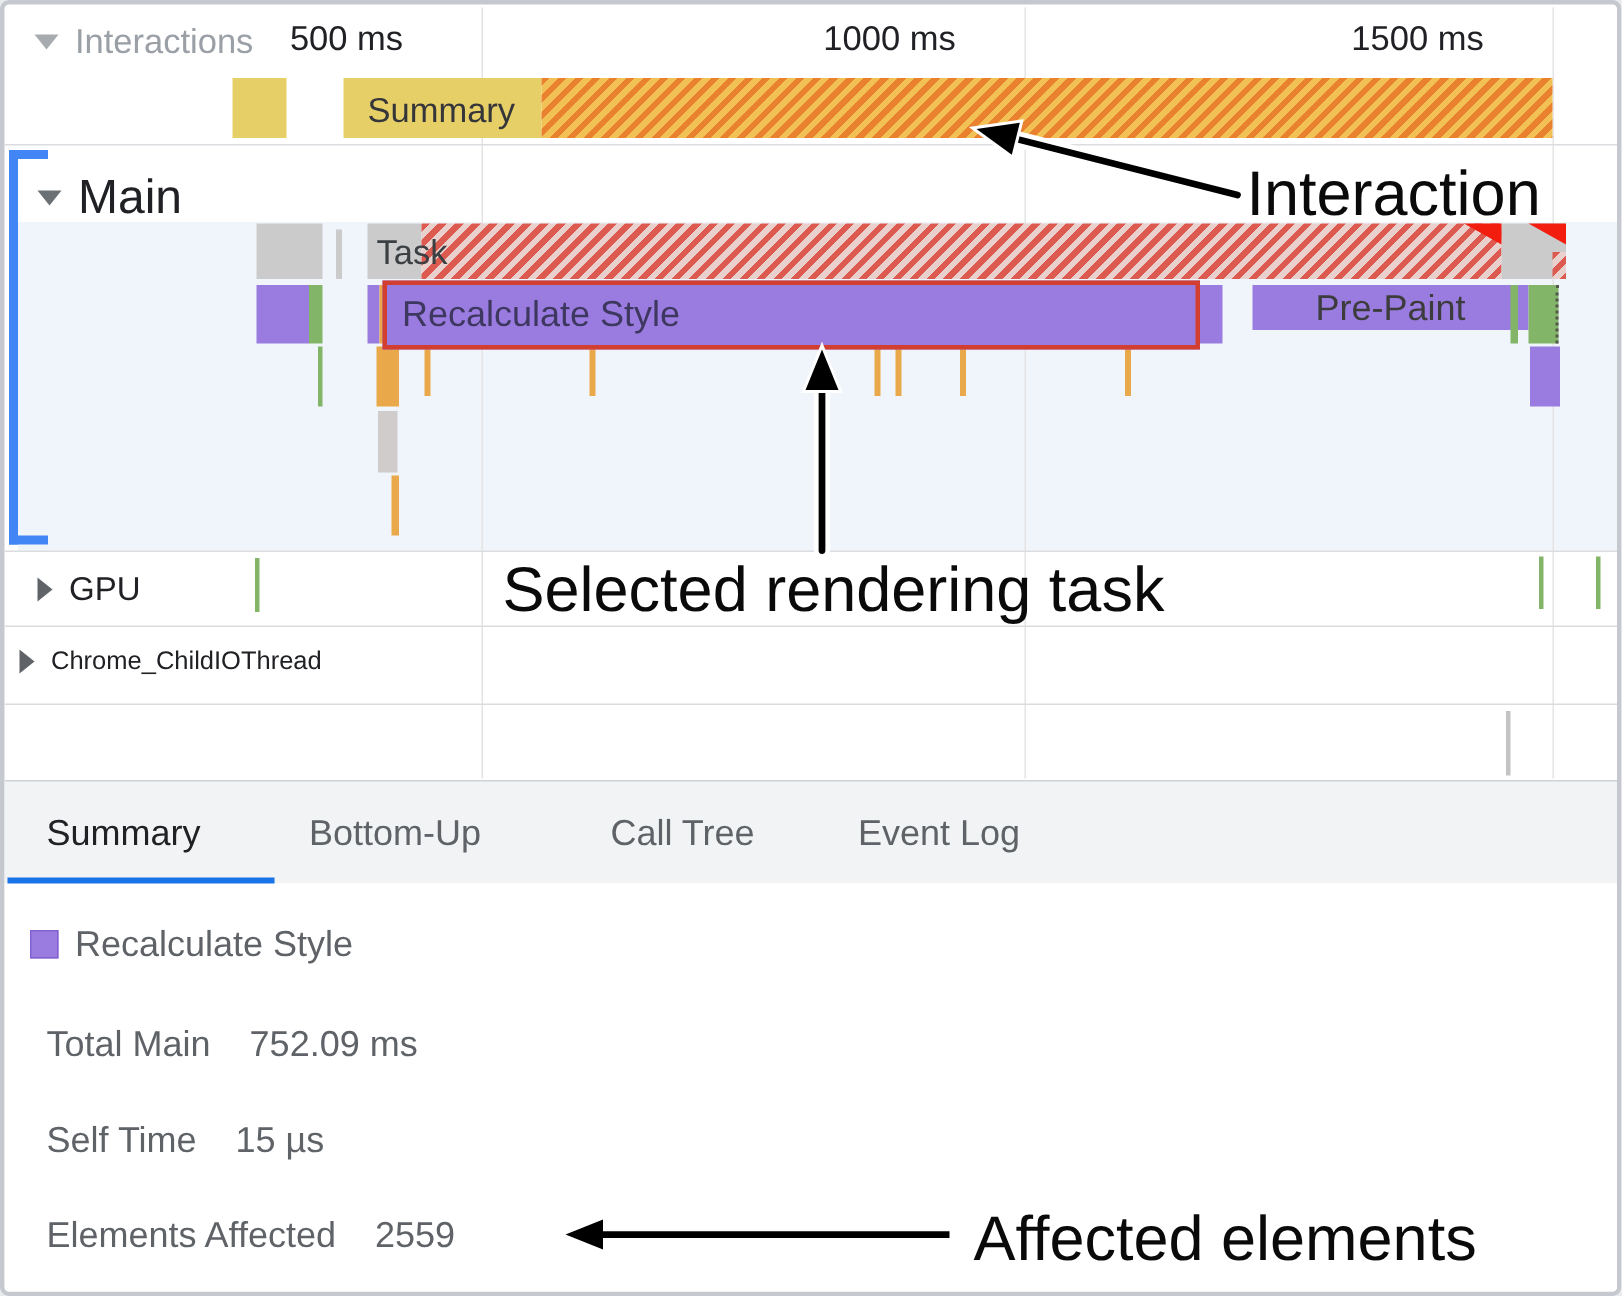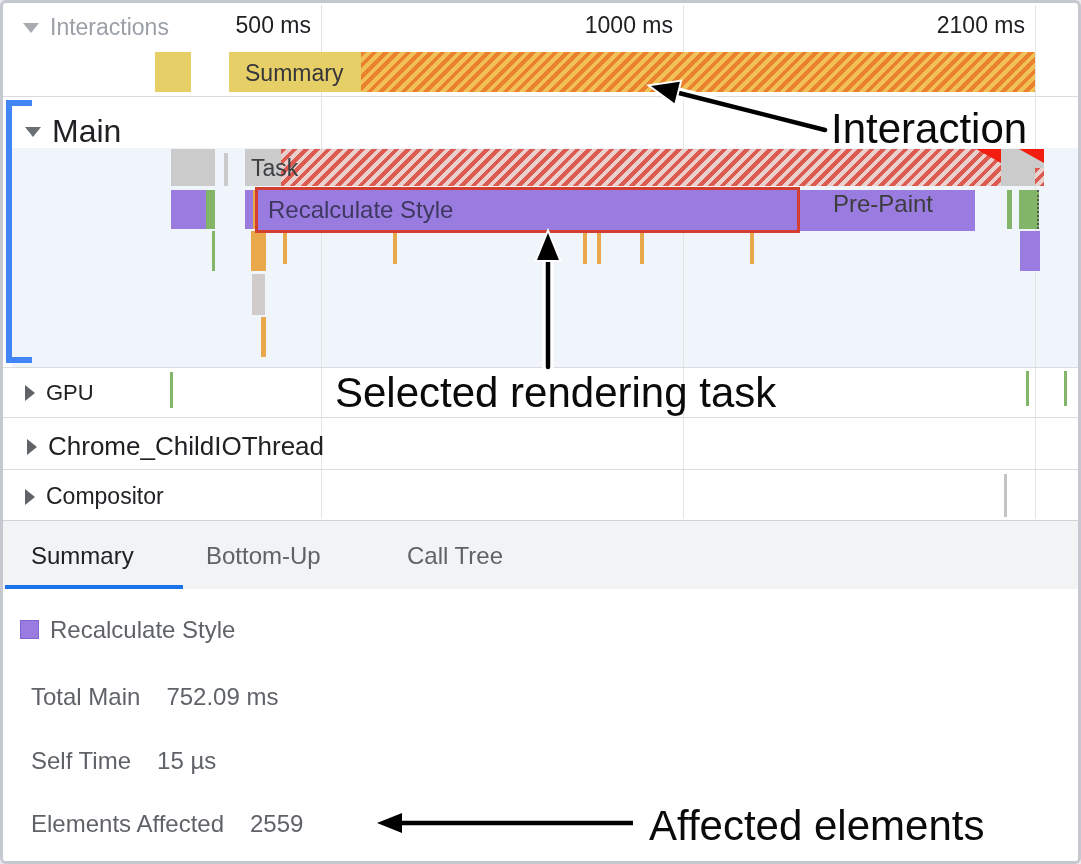--- a/index.html
+++ b/index.html
@@ -5,21 +5,21 @@
   html,body{margin:0;padding:0;background:#e9eaee;}
   *{box-sizing:border-box;}
   .screen{
     position:relative;width:1081px;height:864px;background:#fff;
     border:3px solid #c5c9cf;border-radius:6px;overflow:hidden;
     font-family:"Liberation Sans", sans-serif;
   }
   
   .gridline{position:absolute;top:2px;width:1px;height:514px;background:var(--grid);z-index:1;}
   
-  .ruler-label{position:absolute;top:9px;width:160px;text-align:right;font-size:23px;color:var(--text-dark);z-index:2;}
+  .ruler-label{position:absolute;top:9px;width:160px;text-align:center;font-size:23px;color:var(--text-dark);z-index:2;}
   
   .track-label{position:absolute;display:flex;align-items:center;gap:11px;z-index:3;font-size:23px;}
   .tri-down{width:0;height:0;border-left:8px solid transparent;border-right:8px solid transparent;border-top:10px solid #6b7075;}
   .tri-right{width:0;height:0;border-top:8px solid transparent;border-bottom:8px solid transparent;border-left:10px solid #5f6368;}
   .flame-bg{position:absolute;left:9px;top:145px;width:1070px;height:219px;background:var(--flame-bg);z-index:0;}
   .block{position:absolute;z-index:2;}
   .hatch-orange{background:repeating-linear-gradient(135deg,var(--orange-stripe) 0 4px,var(--orange-stripe-bg) 4px 8px);}
   .hatch-red{background:repeating-linear-gradient(135deg,var(--red-stripe) 0 4px,var(--red-stripe-bg) 4px 8px);}
   .corner-tri{position:absolute;width:0;height:0;border-top:14px solid var(--warn-red);border-left:25px solid transparent;z-index:3;}
   .row-border{position:absolute;left:0;width:1081px;height:0;border-top:1px solid var(--row-border);z-index:1;}
@@ -50,21 +50,21 @@
 <body>
 
 <div class="screen">
 
   <div class="gridline" style="left:318px"></div>
   <div class="gridline" style="left:680px"></div>
   <div class="gridline" style="left:1032px"></div>
 
   <div class="ruler-label" style="left:148px">500 ms</div>
   <div class="ruler-label" style="left:510px">1000 ms</div>
-  <div class="ruler-label" style="left:862px">2100 ms</div>
+  <div class="ruler-label" style="left:862px">1500 ms</div>
 
   <div class="track-label" style="left:20px;top:11px;color:var(--label-gray)">
     <span class="tri-down" style="border-top-color:#a7abb0"></span>
     <span>Interactions</span>
   </div>
   <div class="block" style="left:152px;top:49px;width:36px;height:40px;background:var(--yellow)"></div>
   <div class="block" style="left:226px;top:49px;width:132px;height:40px;background:var(--yellow)"></div>
   <div class="block hatch-orange" style="left:358px;top:49px;width:674px;height:40px"></div>
   <div class="block bar-label" style="left:242px;top:57px;z-index:3">Summary</div>
   <div class="row-border" style="top:93px"></div>
@@ -90,21 +90,21 @@
   <div class="block bar-label" style="left:248px;top:152px;z-index:3;color:#3c4043">Task</div>
 
   <div class="block" style="left:168px;top:187px;width:35px;height:39px;background:var(--purple)"></div>
   <div class="block" style="left:203px;top:187px;width:9px;height:39px;background:var(--green)"></div>
   <div class="block" style="left:242px;top:187px;width:8px;height:39px;background:var(--purple)"></div>
   <div class="block" style="left:250px;top:187px;width:6px;height:39px;background:var(--orange)"></div>
   <div class="selected-bar">
     <span>Recalculate Style</span>
   </div>
   <div class="block" style="left:797px;top:187px;width:15px;height:39px;background:var(--purple)"></div>
-  <div class="block" style="left:788px;top:187px;width:184px;height:41px;background:var(--purple);display:flex;align-items:flex-start;justify-content:center">
+  <div class="block" style="left:832px;top:187px;width:184px;height:30px;background:var(--purple);display:flex;align-items:flex-end;justify-content:center">
     <span class="bar-label" style="font-size:24px;color:#3c3c3c">Pre-Paint</span>
   </div>
   <div class="block" style="left:1004px;top:187px;width:5px;height:39px;background:var(--green)"></div>
   <div class="block" style="left:1016px;top:187px;width:20px;height:39px;background:var(--green);border-right:2px dotted #55584d"></div>
 
   <div class="block" style="left:209px;top:228px;width:3px;height:40px;background:var(--green)"></div>
   <div class="block" style="left:248px;top:228px;width:15px;height:40px;background:var(--orange)"></div>
   <div class="block" style="left:280px;top:228px;width:4px;height:33px;background:var(--orange)"></div>
   <div class="block" style="left:390px;top:228px;width:4px;height:33px;background:var(--orange)"></div>
   <div class="block" style="left:580px;top:228px;width:4px;height:33px;background:var(--orange)"></div>
@@ -119,41 +119,40 @@
   <div class="row-border" style="top:364px"></div>
   <div class="track-label" style="left:22px;top:377px;color:var(--text-dark);font-size:22px">
     <span class="tri-right"></span>
     <span>GPU</span>
   </div>
   <div class="block" style="left:167px;top:369px;width:3px;height:36px;background:var(--green)"></div>
   <div class="block" style="left:1023px;top:368px;width:3px;height:35px;background:var(--green)"></div>
   <div class="block" style="left:1061px;top:368px;width:3px;height:35px;background:var(--green)"></div>
 
   <div class="row-border" style="top:414px"></div>
-  <div class="track-label" style="left:24px;top:428px;color:var(--text-dark);font-size:26px">
+  <div class="track-label" style="left:10px;top:428px;color:var(--text-dark);font-size:17px">
     <span class="tri-right"></span>
     <span>Chrome_ChildIOThread</span>
   </div>
 
   <div class="row-border" style="top:466px"></div>
-  <div class="track-label" style="left:22px;top:480px;color:var(--text-dark);font-size:23px">
-    <span class="tri-right"></span>
-    <span>Compositor</span>
-  </div>
   <div class="block" style="left:1001px;top:471px;width:3px;height:43px;background:#c3c3c3"></div>
 
   <div class="tabbar">
     <div class="tab selected" style="left:28px">
         <span>Summary</span>
       </div>
     <div class="tab" style="left:203px">
         <span>Bottom-Up</span>
       </div>
     <div class="tab" style="left:404px">
         <span>Call Tree</span>
+      </div>
+    <div class="tab" style="left:569px">
+        <span>Event Log</span>
       </div>
     <div class="tab-underline"></div>
   </div>
 
   <div class="summary">
     <div class="swatch"></div>
     <div class="event-name">Recalculate Style</div>
     <div class="sum-row" style="top:94px">
       <span>Total Main</span>
       <span>752.09 ms</span>

